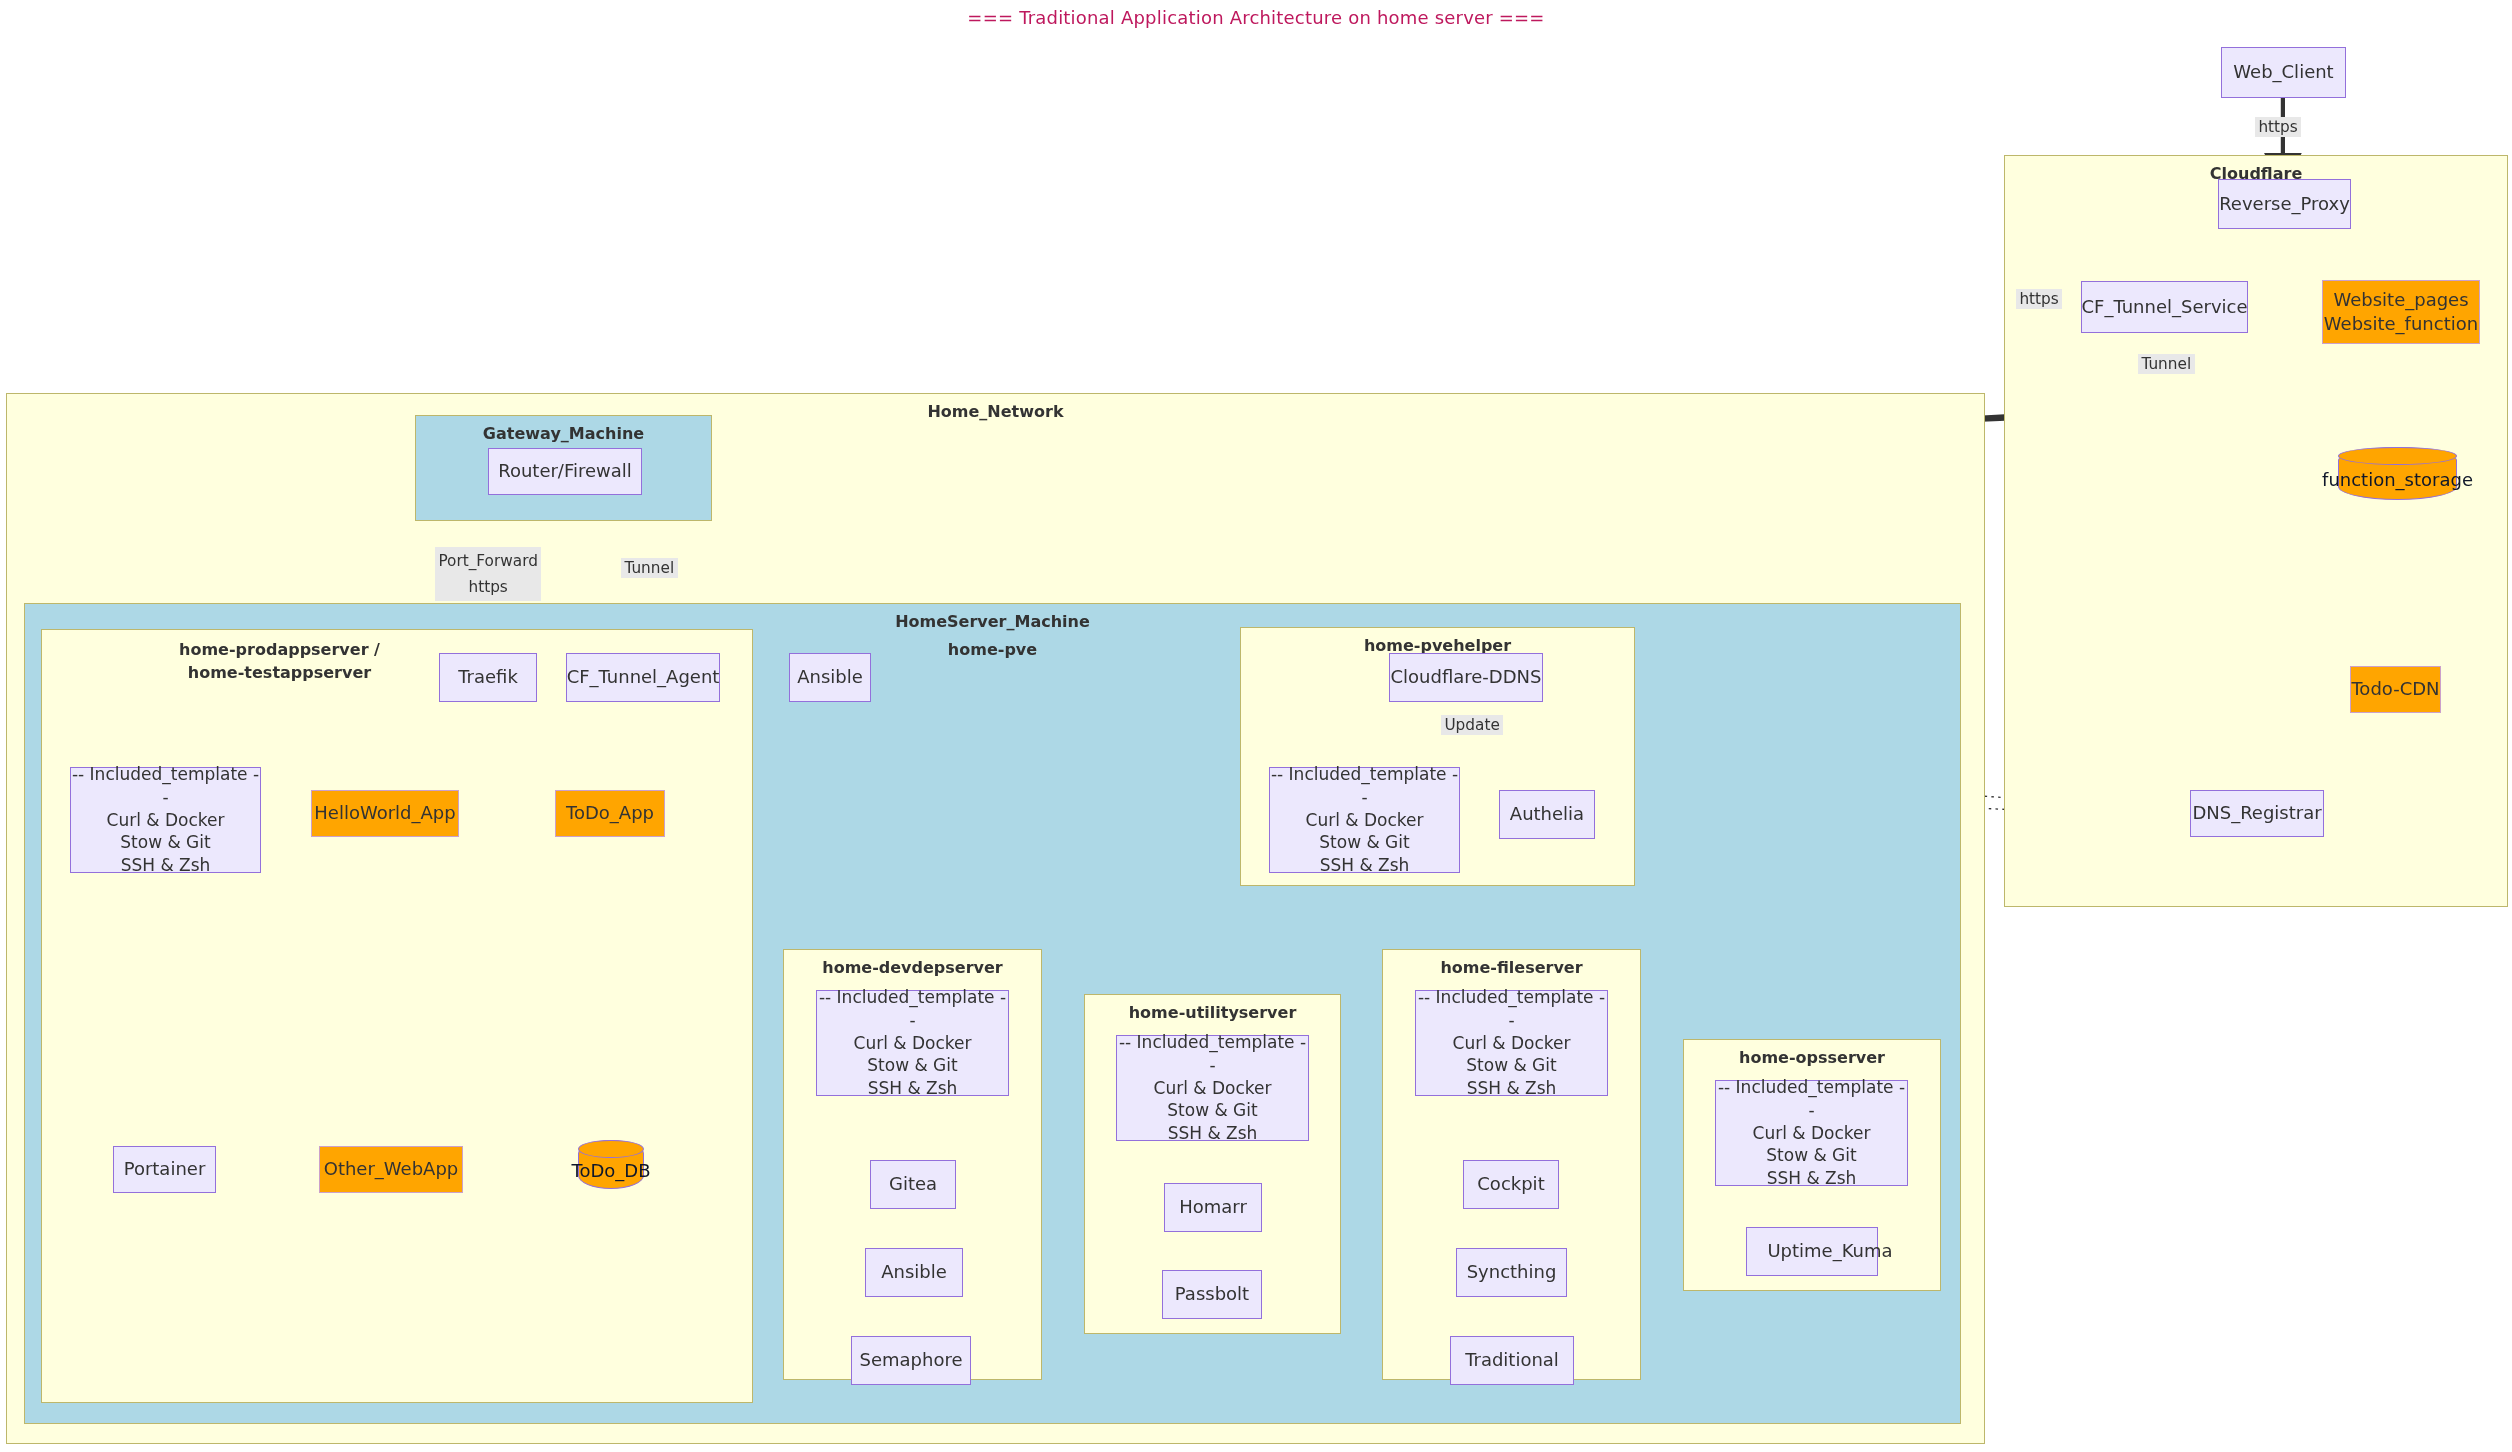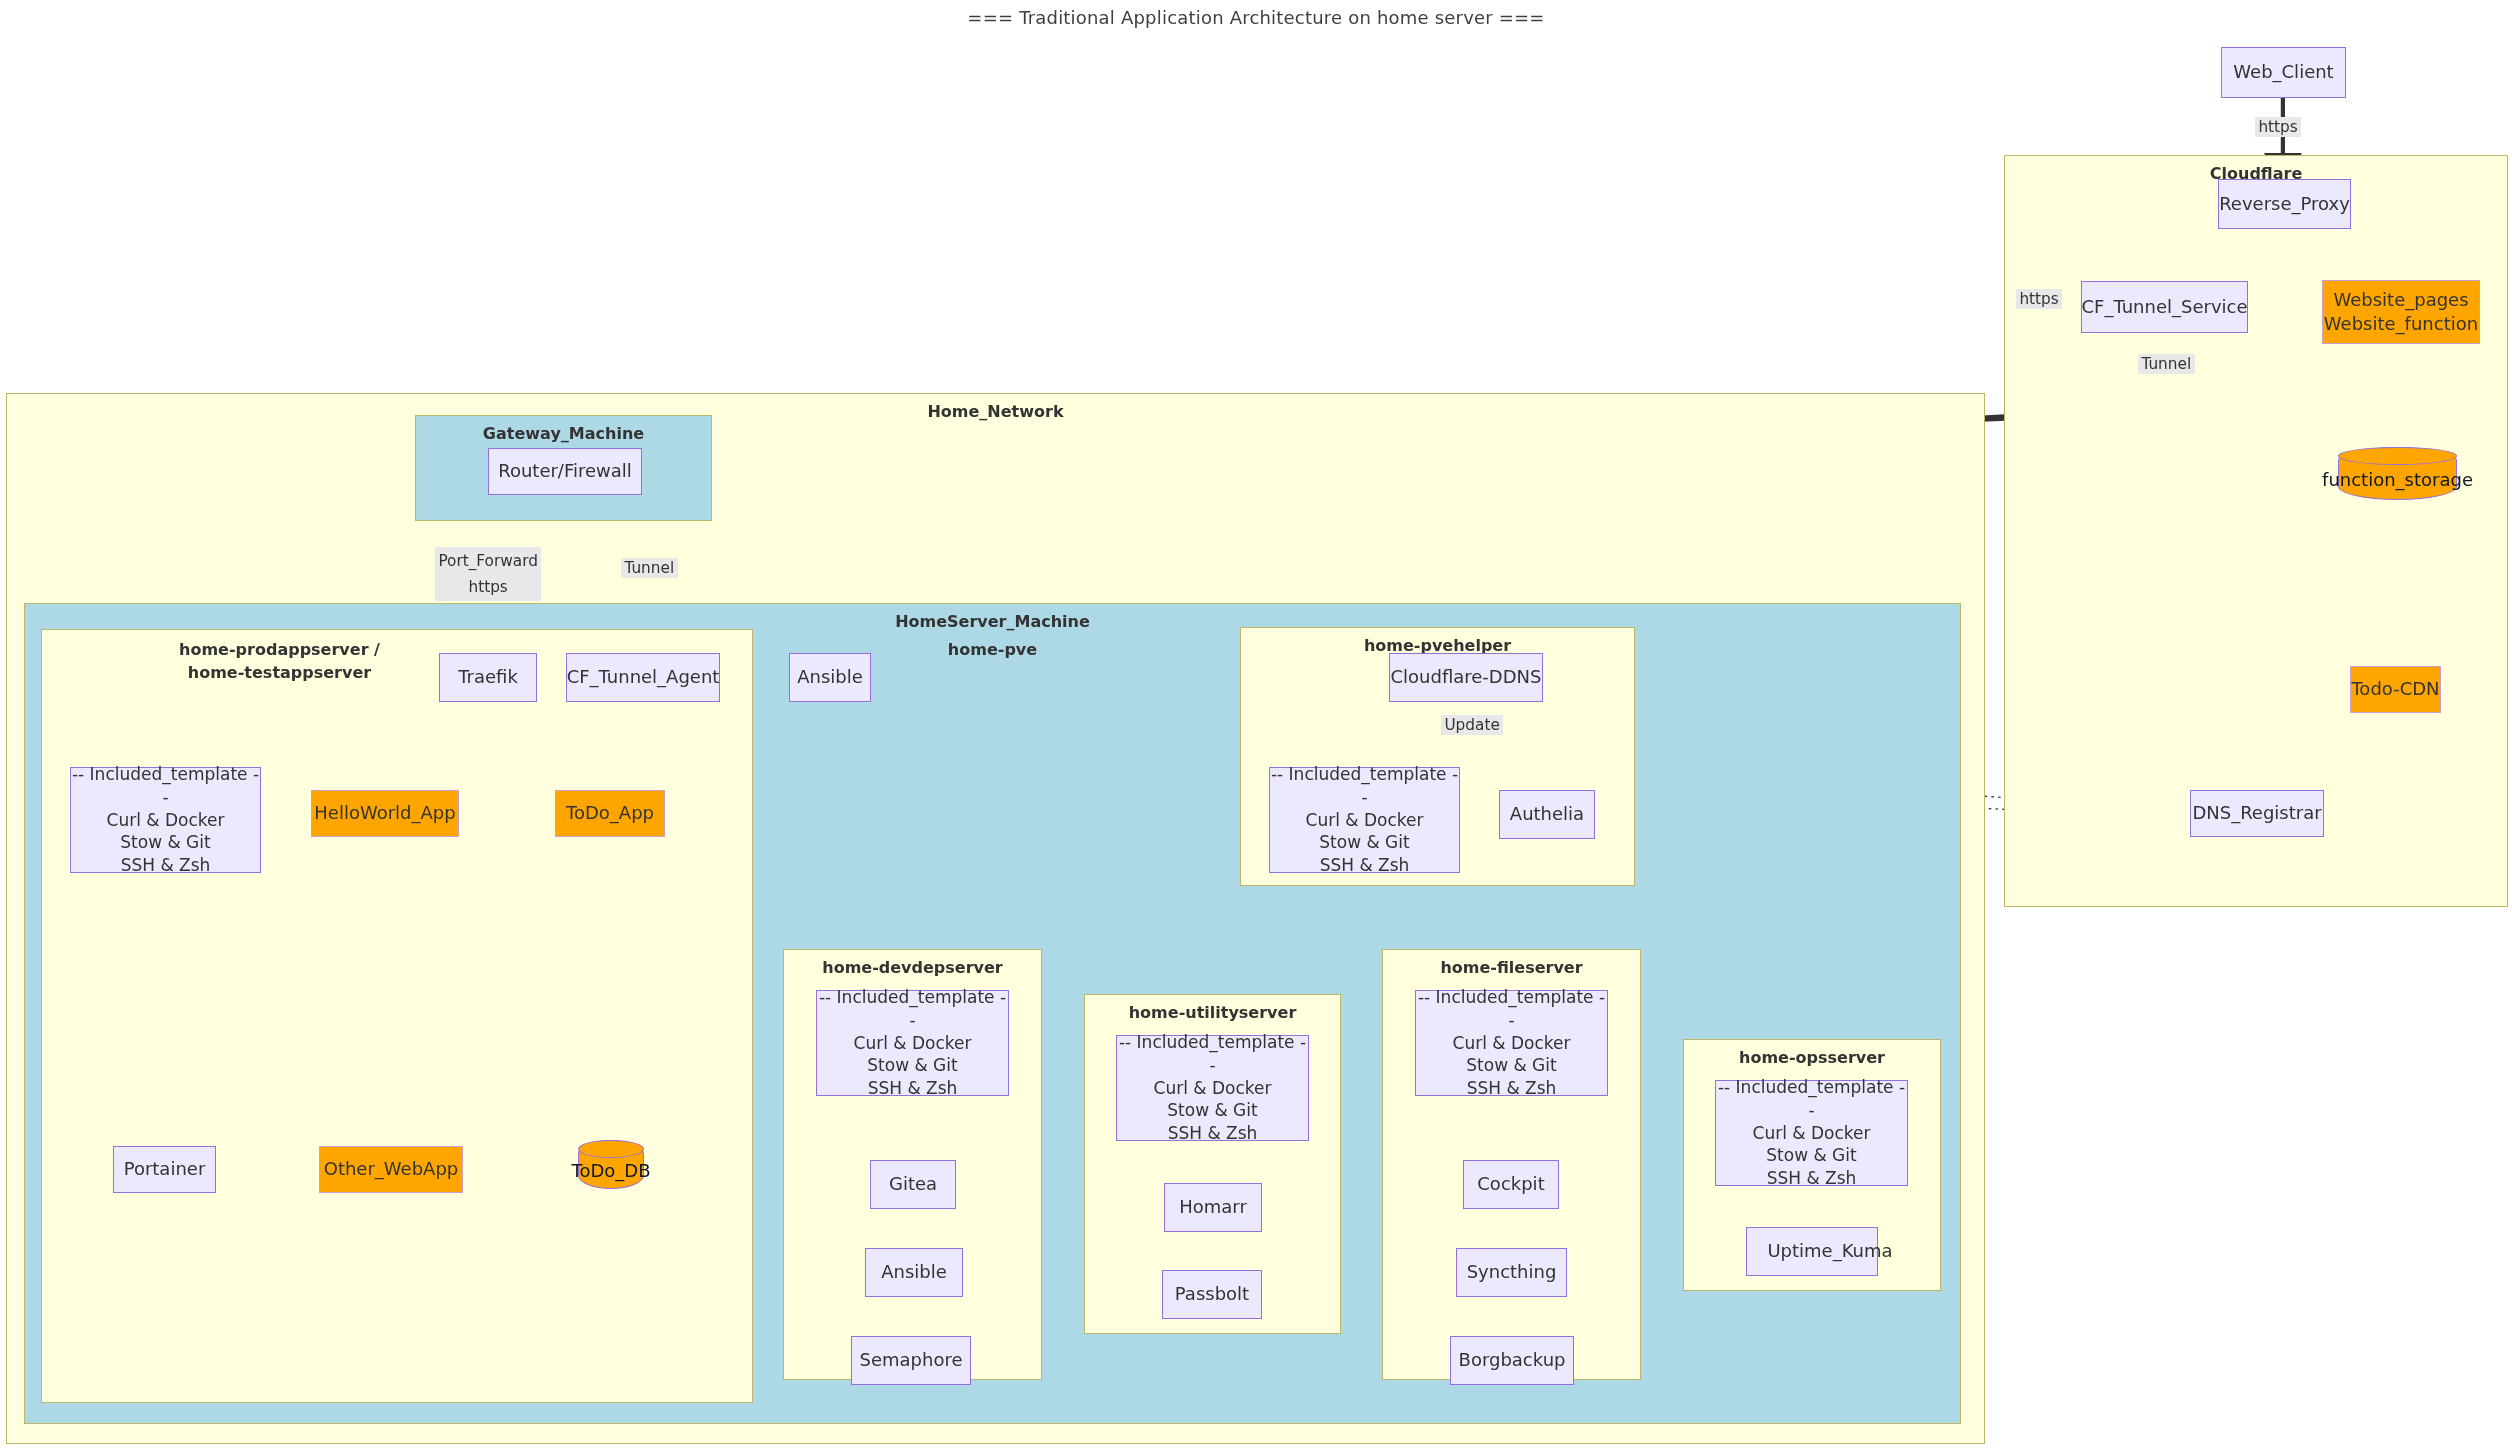--- a/index.html
+++ b/index.html
@@ -2,21 +2,21 @@
 <html style="font-size:13.6px"><head>
 <meta charset="utf-8">
 <style>
   html,body{margin:0;padding:0;background:#ffffff;}
   body{width:2512px;height:1452px;position:relative;
        font-family:"DejaVu Sans","Liberation Sans",sans-serif;color:#333333;overflow:hidden;}
 
   #canvas{position:absolute;left:0;top:0;width:2512px;height:1452px;}
 
   .title{position:absolute;left:0;top:6.8px;width:2512px;text-align:center;
-         font-size:18px;color:#404040;letter-spacing:0.2px;}
+         font-size:18px;color:#be185d;letter-spacing:0.2px;}
 
   
   .cluster{position:absolute;box-sizing:border-box;border:1.4px solid #bdb76b;}
   .cluster.yellow{background:#ffffde;}
   .cluster.blue{background:#add8e6;}
   .cluster > .clabel{position:absolute;left:0;top:7.6px;width:100%;text-align:center;
         font-size:16px;font-weight:bold;color:#333333;}
   .cluster > .clabel.two{line-height:1.45;}
 
   
@@ -274,21 +274,21 @@
 
   <div class="node lav" style="left:1463px;top:1160px;width:96px;height:49px;">
     <span>Cockpit</span>
   </div>
 
   <div class="node lav" style="left:1456px;top:1248px;width:111px;height:49px;">
     <span>Syncthing</span>
   </div>
 
   <div class="node lav" style="left:1450px;top:1336px;width:124px;height:49px;">
-    <span>Borgbackup</span>
+    <span>Traditional</span>
   </div>
 
   <div class="node lav tmpl" style="left:1715px;top:1080px;width:193px;height:106px;">
     <span>-- Included_template --</span>
     <span>Curl &amp; Docker</span>
     <span>Stow &amp; Git</span>
     <span>SSH &amp; Zsh</span>
   </div>
 
   <div class="node lav" style="left:1746px;top:1227px;width:132px;height:49px;padding-left:36px;">

